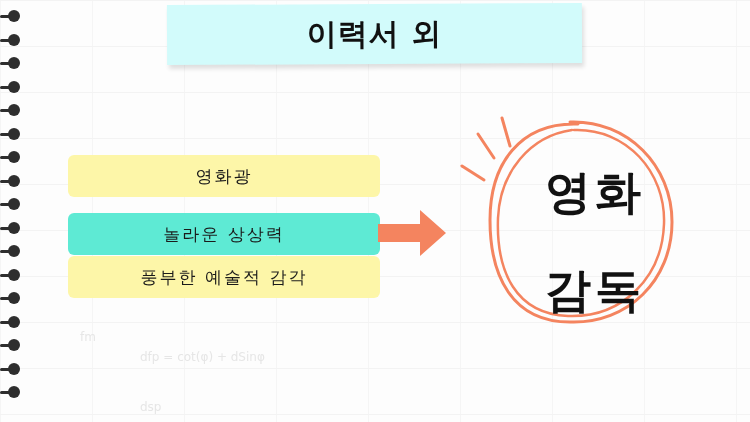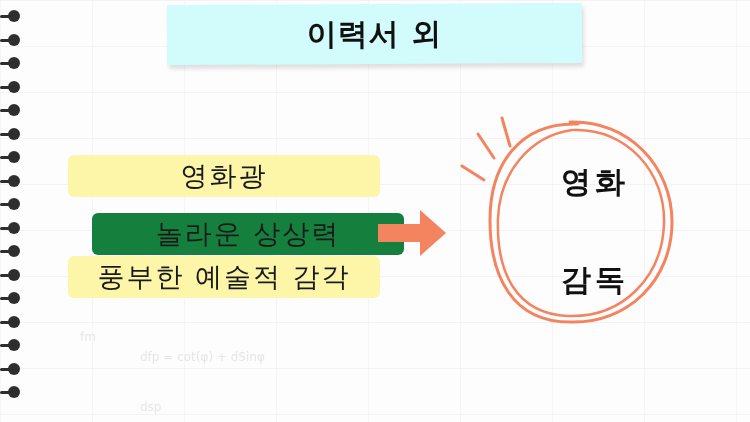--- a/index.html
+++ b/index.html
@@ -27,31 +27,31 @@
     box-shadow: 2px 4px 4px rgba(0,0,0,0.12);
     transform: rotate(-0.3deg);
     display:flex; align-items:center; justify-content:center;
   }
   .title-text { font-size:30px; font-weight:bold; color:#111; letter-spacing:1px; }
 
   .trait {
     position:absolute; left:68px; width:312px; height:42px;
     border-radius:6px;
     display:flex; align-items:center; justify-content:center;
-    font-size:27px; color:#1a1a1a; letter-spacing:2px;
+    font-size:17px; color:#1a1a1a; letter-spacing:2px;
   }
   .trait.light { background:#fdf6a8; }
-  .trait.dark { background:#15803d;margin-left:24px; }
+  .trait.dark { background:#5eead4; }
 
   .arrow { position:absolute; left:378px; top:210px; width:70px; height:46px; }
 
   .circle-wrap { position:absolute; left:450px; top:100px; width:240px; height:240px; }
   .result-text {
     position:absolute; left:540px; width:110px; text-align:center;
-    font-size:30px; font-weight:bold; color:#111; letter-spacing:4px;
+    font-size:46px; font-weight:bold; color:#111; letter-spacing:4px;
   }
   .faint { position:absolute; color:#e6e6e6; font-size:12px; }
 </style>
 </head>
 <body>
 
 <div class="grid"></div>
 
 <div class="faint" style="left:140px;top:350px;">dfp = cot(φ) + dSinφ</div>
 <div class="faint" style="left:80px;top:330px;">fm</div>

